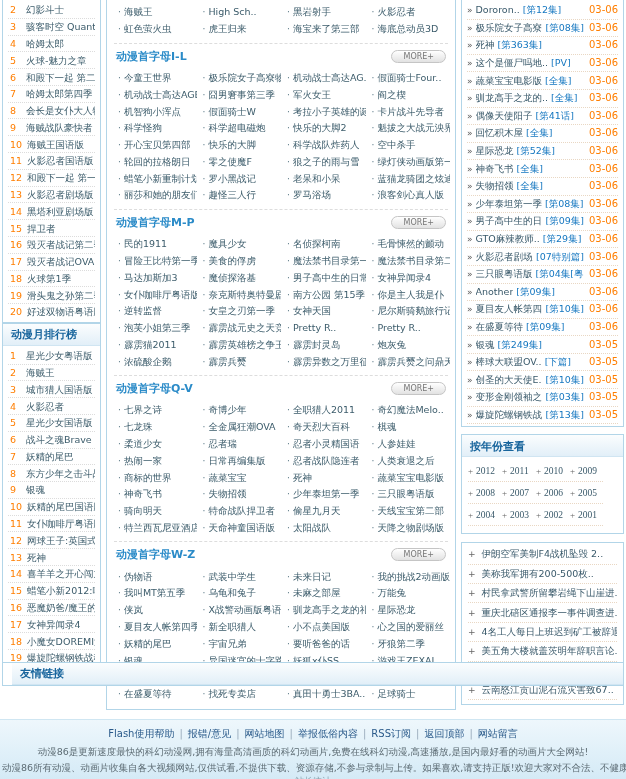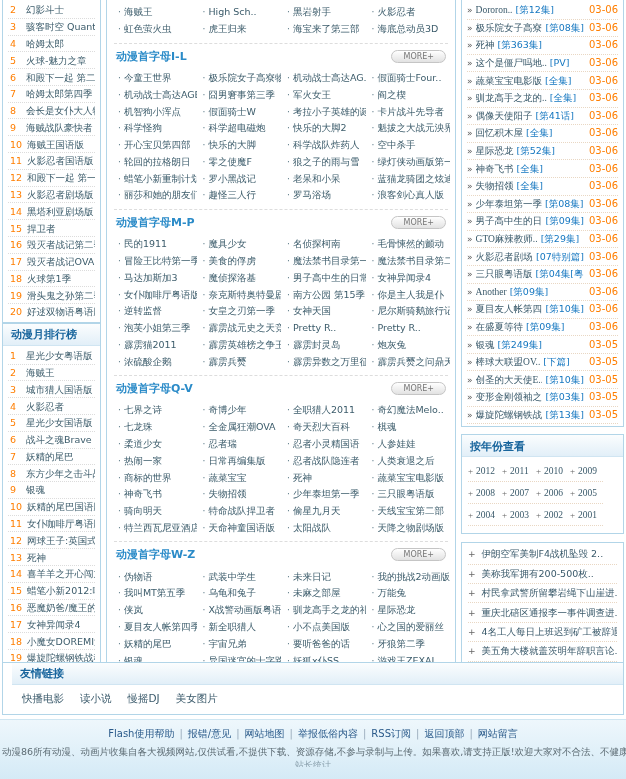--- a/index.html
+++ b/index.html
@@ -31,21 +31,21 @@
   .mid-section-header{display:flex;justify-content:space-between;align-items:center;
       margin:5px 2px 3px;padding:5px 2px 3px;border-top:1px dashed #ddd;}
   .mid-section-title{color:#2b8bc8;font-weight:bold;font-size:11px;}
   .more-btn{font-size:8px;color:#777;border:1px solid #c5c5c5;border-radius:7px;
       padding:1px 11px;background:linear-gradient(#fff,#e2e2e2);cursor:pointer;}
   
   .upd-list{list-style:none;margin:0;padding:2px 5px;}
   .upd-item{display:flex;align-items:baseline;gap:3px;padding:2.3px 0;
       border-bottom:1px dotted #e9d7c3;font-size:9.5px;line-height:11px;}
   .arrow{color:#555;font-size:9px;flex:0 0 auto;}
-  .upd-title{color:#39596a;white-space:nowrap;overflow:hidden;flex:0 1 auto;font-family:Liberation Serif, serif;}
+  .upd-title{color:#39596a;white-space:nowrap;overflow:hidden;flex:0 1 auto;}
   .upd-ep{color:#1577c0;white-space:nowrap;flex:0 0 auto;}
   .upd-date{margin-left:auto;color:#ff7e00;font-size:10px;flex:0 0 auto;padding-left:2px;}
   
   .years-wrap{padding:3px 0 7px 6px;overflow:hidden;}
   .year-item{display:inline-block;width:33px;margin:5px 1px 0 0;padding:0 0 5px;
       border-bottom:1px dotted #e9d7c3;font-size:9.5px;color:#39596a;white-space:nowrap;}
   .plus{color:#666;font-size:9px;margin-right:3px;}
   
   .news-list{list-style:none;margin:0;padding:2px 6px 4px;}
   .news-item{display:flex;gap:3px;align-items:baseline;padding:3.2px 0;
@@ -1007,25 +1007,20 @@
         <li class="news-item">
           <span class="plus">+</span>
           <span class="link">云南怒江贡山泥石流灾害致67..</span>
         </li>
       </ul>
   </div>
 </div>
 
 <div class="box links-box">
   <div class="box-header">友情链接</div>
-  <div class="links-row" id="friend-links">
-      <span class="link">快播电影</span>
-      <span class="link">读小说</span>
-      <span class="link">慢摇DJ</span>
-      <span class="link">美女图片</span>
-    </div>
 </div>
 
 <div class="footer">
   <div class="footer-nav" id="footer-nav"><span class="flink link">Flash使用帮助</span><span class="sep">|</span><span class="flink link">报错/意见</span><span class="sep">|</span><span class="flink link">网站地图</span><span class="sep">|</span><span class="flink link">举报低俗内容</span><span class="sep">|</span><span class="flink link">RSS订阅</span><span class="sep">|</span><span class="flink link">返回顶部</span><span class="sep">|</span><span class="flink link">网站留言</span></div>
+  <div class="footer-desc">动漫86是更新速度最快的科幻动漫网,拥有海量高清画质的科幻动画片,免费在线科幻动漫,高速播放,是国内最好看的动画片大全网站!</div>
   <div class="footer-desc">动漫86所有动漫、动画片收集自各大视频网站,仅供试看,不提供下载、资源存储,不参与录制与上传。如果喜欢,请支持正版!欢迎大家对不合法、不健康内容进行监督举报。</div>
   <div class="footer-partial">站长统计</div>
 </div>
 
 </body></html>

